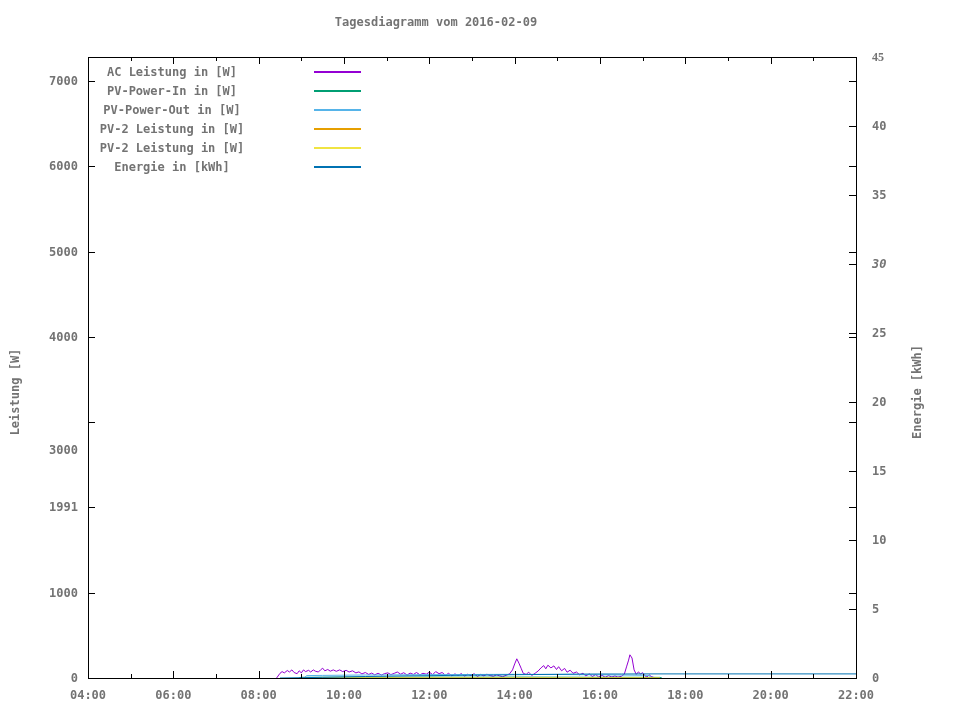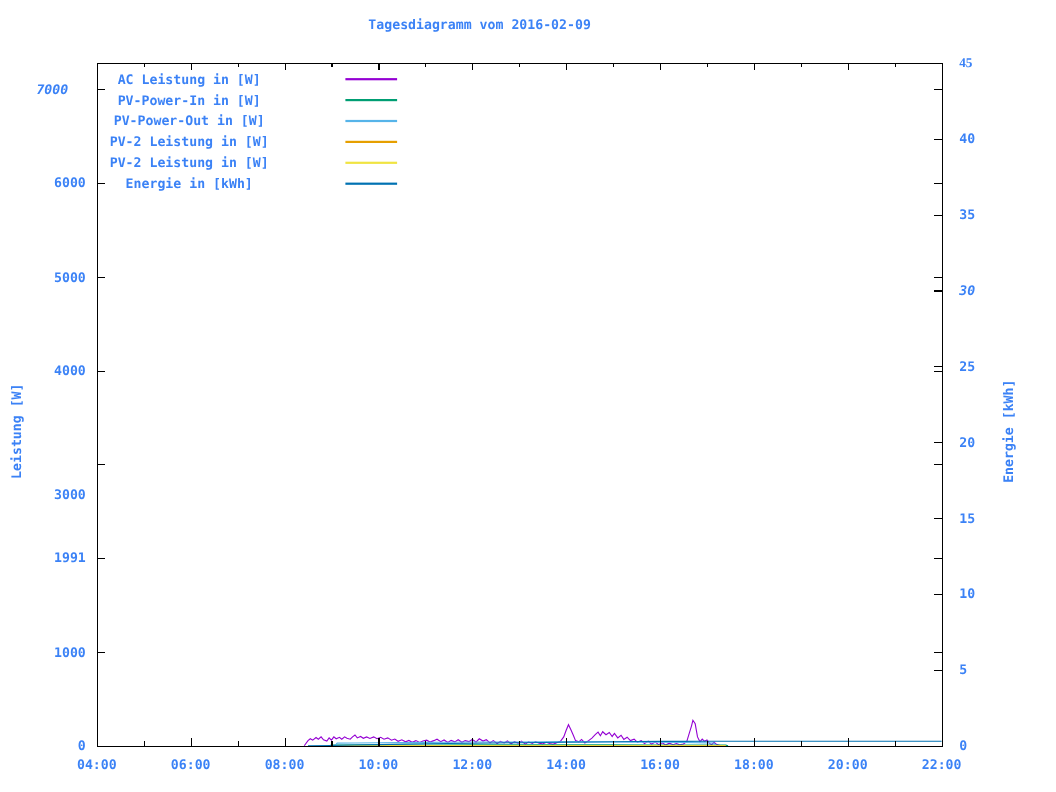--- a/index.html
+++ b/index.html
@@ -1,17 +1,17 @@
 <!DOCTYPE html>
 <html><head>
 <meta charset="utf-8">
 <style>
   html,body{margin:0;padding:0;background:#fff;}
   .canvas{position:relative;width:960px;height:720px;background:#ffffff;overflow:hidden;
-          font-family:"DejaVu Sans Mono",monospace;font-weight:bold;font-size:12px;color:#3b82f6;}
+          font-family:"DejaVu Sans Mono",monospace;font-weight:bold;font-size:12px;color:#737373;}
   .canvas svg{position:absolute;top:0;left:0;}
   .title{position:absolute;top:15px;left:436px;transform:translateX(-50%);white-space:nowrap;}
   .vlab{position:absolute;width:220px;height:16px;line-height:16px;text-align:center;
         transform:rotate(-90deg);white-space:nowrap;}
   .vlab.left{left:-95px;top:384px;}
   .vlab.right{left:807px;top:384px;}
   .ticklab{position:absolute;height:16px;line-height:16px;white-space:nowrap;}
   .y1lab{width:50px;text-align:right;}
   .y2lab{width:50px;text-align:left;}
   .xlab{width:62px;text-align:center;}
@@ -99,21 +99,21 @@
       <line x1="856" y1="57.5" x2="849" y2="57.5" stroke="#000"></line>
     </svg>
   <div id="ticklabels">
       <div class="ticklab y1lab" style="left: 28px; top: 670px;">0</div>
       <div class="ticklab y1lab" style="left: 28px; top: 584.71px;">1000</div>
       <div class="ticklab y1lab" style="left: 28px; top: 499.419px;">1991</div>
       <div class="ticklab y1lab" style="left: 28px; top: 414.129px; margin-top: 28px;">3000</div>
       <div class="ticklab y1lab" style="left: 28px; top: 328.838px;">4000</div>
       <div class="ticklab y1lab" style="left: 28px; top: 243.548px;">5000</div>
       <div class="ticklab y1lab" style="left: 28px; top: 158.257px;">6000</div>
-      <div class="ticklab y1lab" style="left: 12px; top: 72.9666px; font-style: italic;">7000</div>
+      <div class="ticklab y1lab" style="left: 28px; top: 72.9666px;">7000</div>
       <div class="ticklab y2lab" style="left: 872px; top: 670px;">0</div>
       <div class="ticklab y2lab" style="left: 872px; top: 601px;">5</div>
       <div class="ticklab y2lab" style="left: 872px; top: 532px;">10</div>
       <div class="ticklab y2lab" style="left: 872px; top: 463px;">15</div>
       <div class="ticklab y2lab" style="left: 872px; top: 394px;">20</div>
       <div class="ticklab y2lab" style="left: 872px; top: 325px;">25</div>
       <div class="ticklab y2lab" style="left: 872px; top: 256px; font-style: italic;">30</div>
       <div class="ticklab y2lab" style="left: 872px; top: 187px;">35</div>
       <div class="ticklab y2lab" style="left: 872px; top: 118px;">40</div>
       <div class="ticklab y2lab" style="left: 872px; top: 49px; font-family: Liberation Serif, serif;">45</div>

